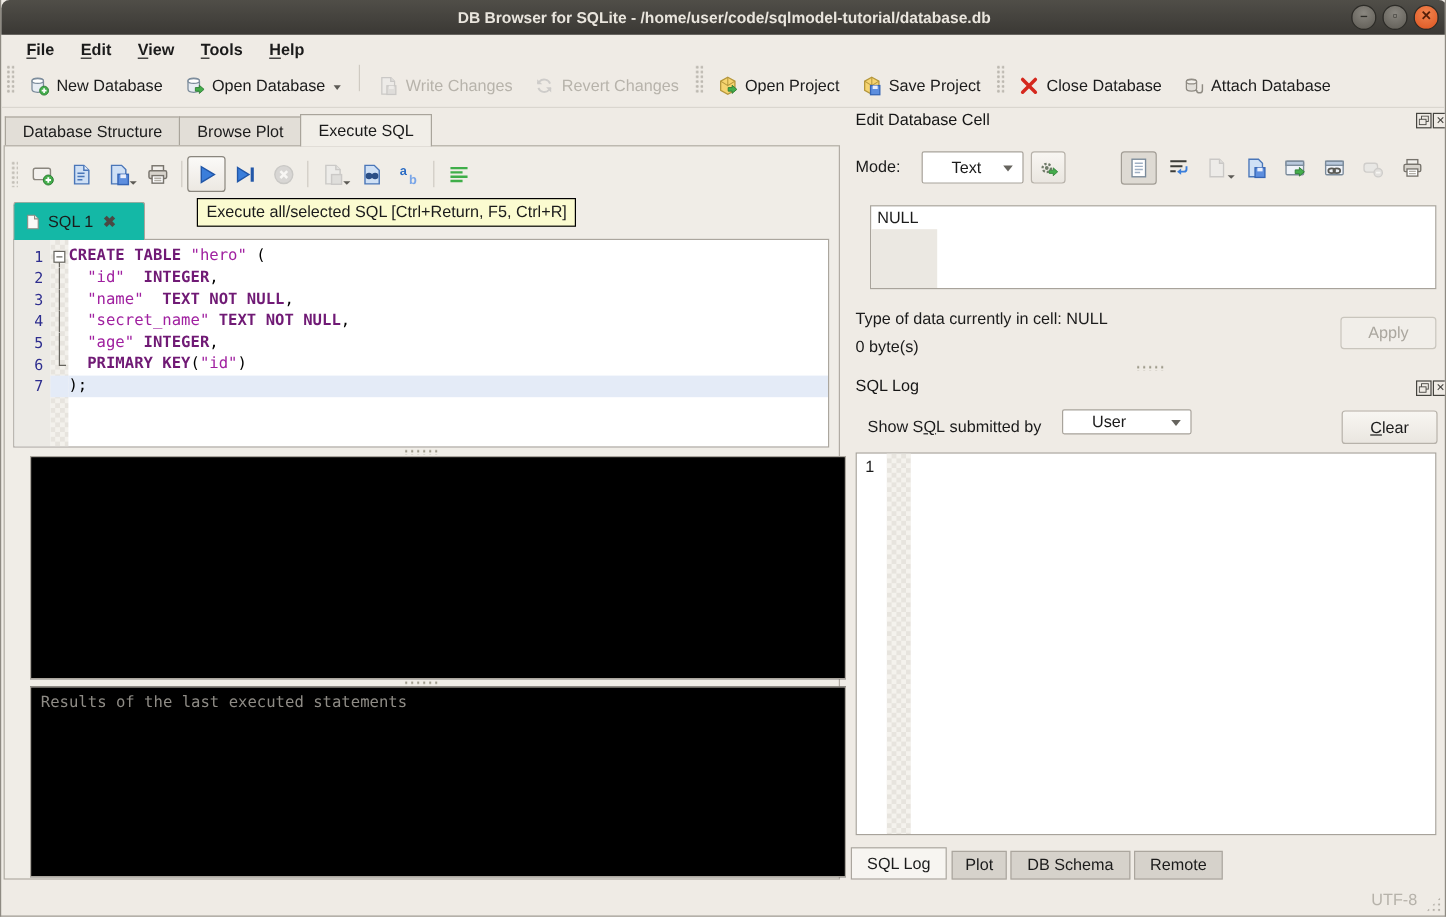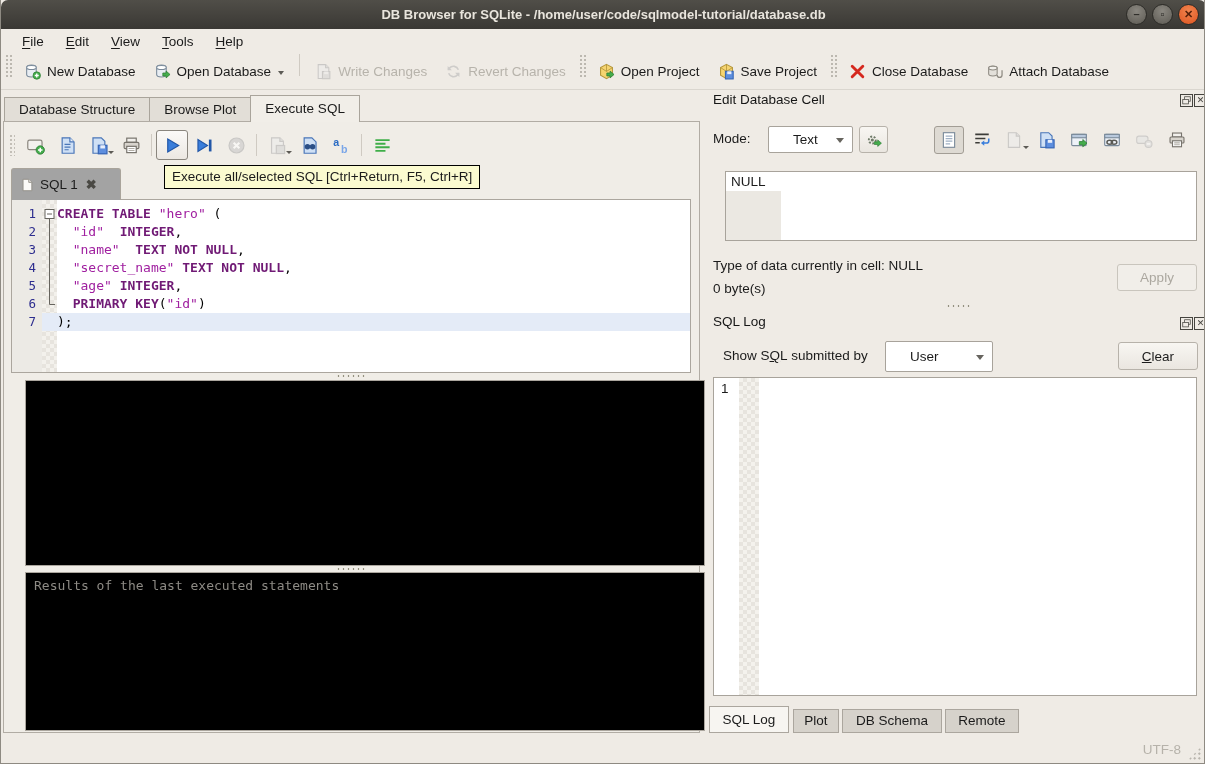--- a/index.html
+++ b/index.html
@@ -12,21 +12,21 @@
     background:linear-gradient(#504e48,#3a3834); border-radius:7px 7px 0 0;
     display:flex; align-items:center; justify-content:center; }
   .titlebar .title { color:#e9e5dd; font-weight:bold; font-size:13px; }
   .win-btns { position:absolute; right:7px; top:4px; display:flex; gap:5px; }
   .win-btn { width:21px; height:21px; border-radius:50%; border:1px solid #2c2b27;
     background:radial-gradient(circle at 50% 32%,#8a8780,#5d5a53);
     color:#2e2d29; font-size:11px; line-height:19px; text-align:center; font-weight:bold; }
   .win-btn[data-name="close-button"] { background:radial-gradient(circle at 50% 32%,#f2854f,#dd5420); color:#56200a; }
 
   
-  .menubar { position:absolute; left:0; top:29px; width:1205px; height:25px; display:flex; align-items:center; padding-left:10px; }
+  .menubar { position:absolute; left:0; top:29px; width:1205px; height:25px; display:flex; align-items:center; padding-left:10px;font-weight:bold; }
   .menu-item { padding:3px 11px; }
   .menu-item u { text-underline-offset:2px; }
   .toolbar { position:absolute; left:0; top:54px; width:1205px; height:36px; display:flex; border-bottom:1px solid #dad6cf; }
   .tb-grip { width:7px; height:24px; margin:0 3px 0 4px;
     background-image:radial-gradient(#bcb8b0 1px, transparent 1.3px); background-size:4px 4px; }
   .tb-sep { width:1px; height:22px; background:#cfcac2; margin:0 6px; }
   .tb-btn { display:flex; align-items:center; gap:6px; padding:5px 9px; position:relative; }
   .tb-btn.disabled { color:#b7b3ab; }
   .tb-btn.disabled .icon { opacity:.55; filter:grayscale(1); }
   .dd-caret { width:0; height:0; border:3.5px solid transparent; border-top:4px solid #5c5a55; margin:6px 0 0 1px; }
@@ -45,21 +45,21 @@
   .sqltb-grip { width:6px; height:22px; margin-right:4px; background-image:radial-gradient(#c3bfb7 1px, transparent 1.3px); background-size:4px 4px; }
   .sqltb-btn { width:32px; height:30px; display:flex; align-items:center; justify-content:center; position:relative; }
   .sqltb-btn.hover { border:1px solid #8a867e; border-radius:3px; background:linear-gradient(#fbfaf8,#ece8e2); }
   .sqltb-btn.disabled .icon { opacity:.55; filter:grayscale(1); }
   .sqltb-btn .dd-caret { position:absolute; right:1px; bottom:3px; border-width:3px; border-top-width:3.5px; }
   .sqltb-sep { width:1px; height:22px; background:#cfcac2; margin:0 4px; }
 
   .tooltip { position:absolute; left:163px; top:165px; z-index:60; background:#fbfbd0; border:1px solid #000;
     padding:3px 7px 4px 7px; font-size:13.5px; white-space:nowrap; }
 
-  .sql-tab { position:absolute; left:10px; top:168px; width:110px; height:32px; background:#a3a3a3;
+  .sql-tab { position:absolute; left:10px; top:168px; width:110px; height:32px; background:#14b8a6;
     border:1px solid #a9a49b; border-bottom:none; border-radius:3px 3px 0 0;
     display:flex; align-items:center; gap:6px; padding:0 8px; z-index:2; }
   .sql-tab .close-x { font-size:13px; font-weight:bold; color:#4a4944; margin-left:2px; }
 
   
   .editor { position:absolute; left:10px; top:199px; width:680px; height:174px; background:#fff; border:1px solid #aba69e; overflow:hidden; }
   .ed-gutter-bg { position:absolute; left:0; top:0; bottom:0; width:30px; background:#eceae5; }
   .ed-fold-bg { position:absolute; left:30px; top:0; bottom:0; width:15px;
     background:repeating-conic-gradient(#e7e4de 0% 25%, #f3f1ec 25% 50%); background-size:8px 8px; }
   .ed-rows { position:absolute; left:0; top:5px; right:0; }
@@ -523,21 +523,21 @@
   <div class="dock-title" style="left:712px; top:314px;" data-name="sql-log-title">SQL Log</div>
   <div class="dock-icon" style="left:1179px; top:317px;" data-name="sql-log-float-icon">
       <svg width="9" height="9" viewBox="0 0 12 12">
         <rect x="3.5" y="1" width="7.5" height="6" fill="none" stroke="#45443f"></rect>
         <rect x="1" y="4.5" width="7.5" height="6" fill="#efebe5" stroke="#45443f"></rect>
       </svg>
     </div>
   <div class="dock-icon" style="left:1193px; top:317px;" data-name="sql-log-close-icon">✕</div>
 
   <div class="label" style="left:722px; top:348px;" data-name="log-filter-label">Show&nbsp;S<u>Q</u>L&nbsp;submitted&nbsp;by</div>
-  <div class="select" style="left:884px; top:341px; width:108px; height:31px;" data-name="log-filter-select">
+  <div class="select" style="left:884px; top:341px; width:108px; height:21px;" data-name="log-filter-select">
     <span data-name="log-filter-value">User</span>
     <span class="sel-caret" data-name="chevron-down-icon"></span>
   </div>
   <div class="btn" style="left:1117px; top:342px; width:80px; height:28px;" data-name="clear-log-button"><u>C</u>lear</div>
 
   <div class="log-area" data-name="sql-log-view">
     <div class="log-line-num" data-name="log-line-number">1</div>
     <div class="log-checker" data-name="log-fold-margin"></div>
   </div>
 

